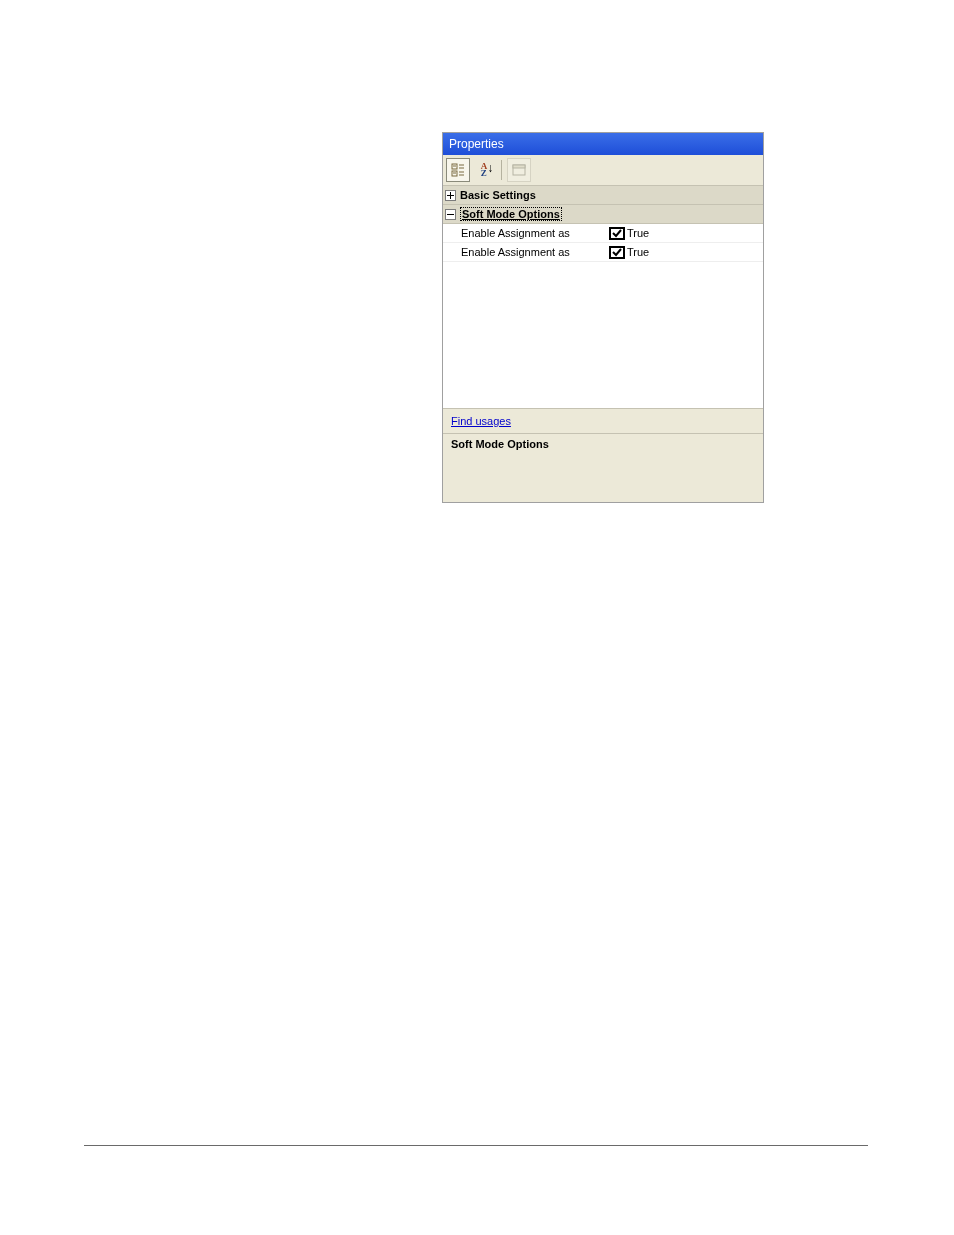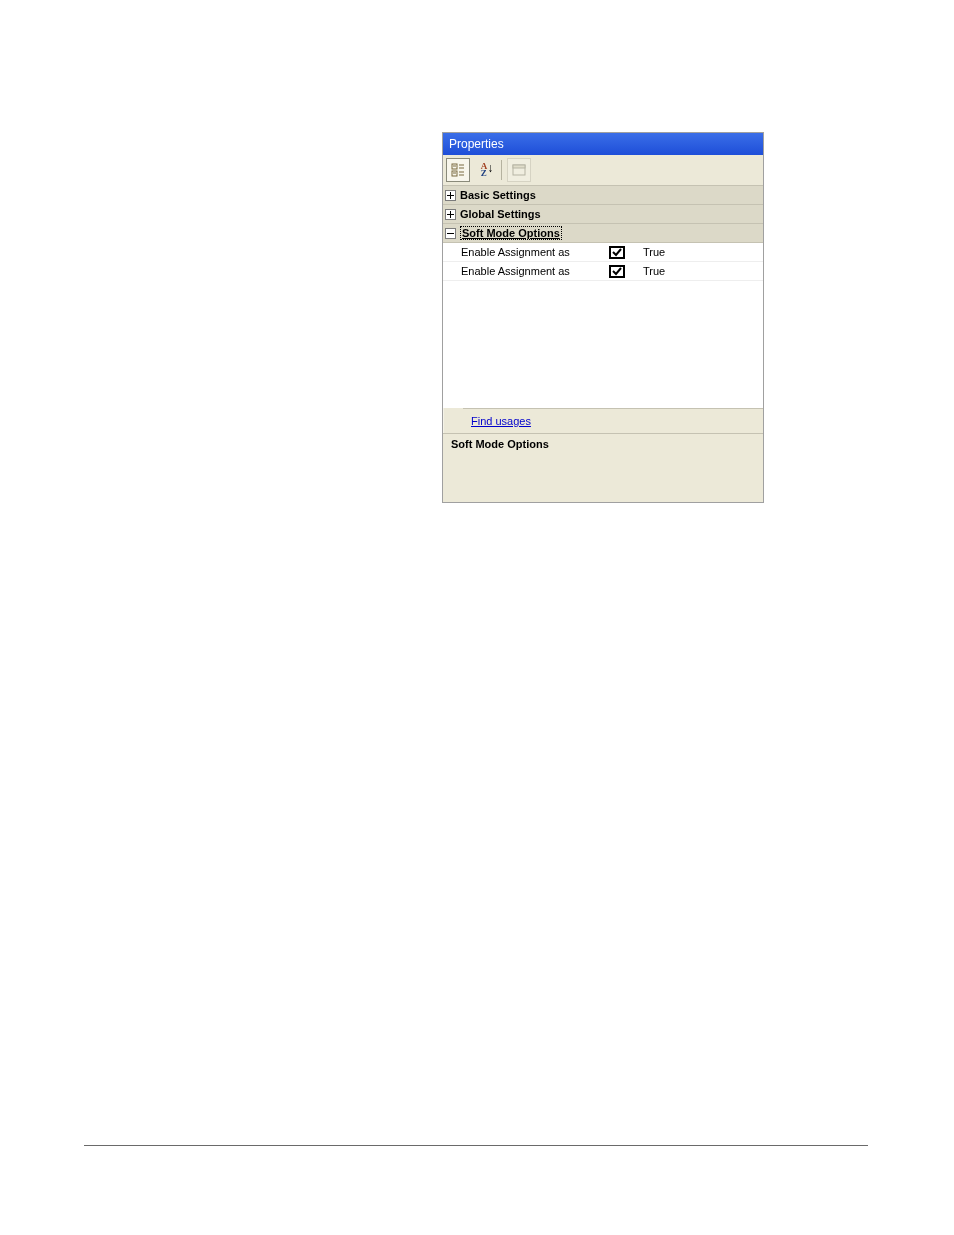--- a/index.html
+++ b/index.html
@@ -119,41 +119,40 @@
     width: 148px;
     padding-left: 18px;
     font-size: 11px;
     white-space: nowrap;
     overflow: hidden;
   }
   .prop-val {
     flex: 1;
     display: flex;
     align-items: center;
-    gap: 18px;
+    gap: 2px;
     font-size: 11px;
   }
   .cb {
     width: 16px;
     height: 13px;
     border: 2px solid #000;
     background: #fff;
     display: flex;
     align-items: center;
     justify-content: center;
     box-sizing: border-box;
     cursor: pointer;
   }
   .cb svg { display:block; }
 
   .link-row {
     border-top: 1px solid #c5c2b2;
     padding: 6px 8px;
     background: #ece9d8;
-    margin-left: 20px;
   }
   .link-row a {
     color: #0000cc;
     text-decoration: underline;
     font-size: 11px;
     cursor: pointer;
   }
   .desc-row {
     border-top: 1px solid #c5c2b2;
     background: #ece9d8;
@@ -218,29 +217,20 @@
     <div class="cat-row">
       <div class="expander">
         <svg width="9" height="9">
             <line x1="1" y1="4.5" x2="8" y2="4.5" stroke="#000"></line>
             <line x1="4.5" y1="1" x2="4.5" y2="8" stroke="#000"></line>
           </svg>
       </div>
       <span class="cat-label">Basic Settings</span>
     </div>
 
-    <div class="cat-row">
-      <div class="expander">
-        <svg width="9" height="9">
-            <line x1="1" y1="4.5" x2="8" y2="4.5" stroke="#000"></line>
-            <line x1="4.5" y1="1" x2="4.5" y2="8" stroke="#000"></line>
-          </svg>
-      </div>
-      <span class="cat-label">Global Settings</span>
-    </div>
 
     <div class="cat-row">
       <div class="expander">
         <svg width="9" height="9">
             <line x1="1" y1="4.5" x2="8" y2="4.5" stroke="#000"></line>
           </svg>
       </div>
       <span class="cat-label selected">Soft Mode Options</span>
     </div>
 

